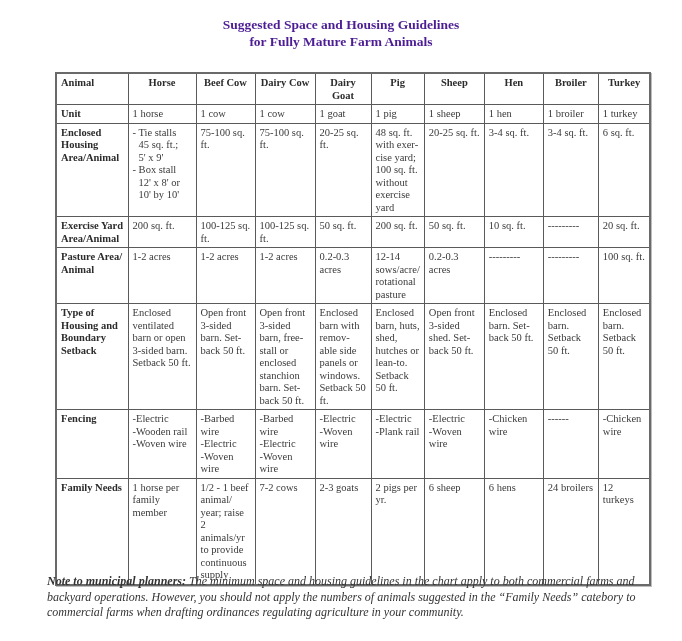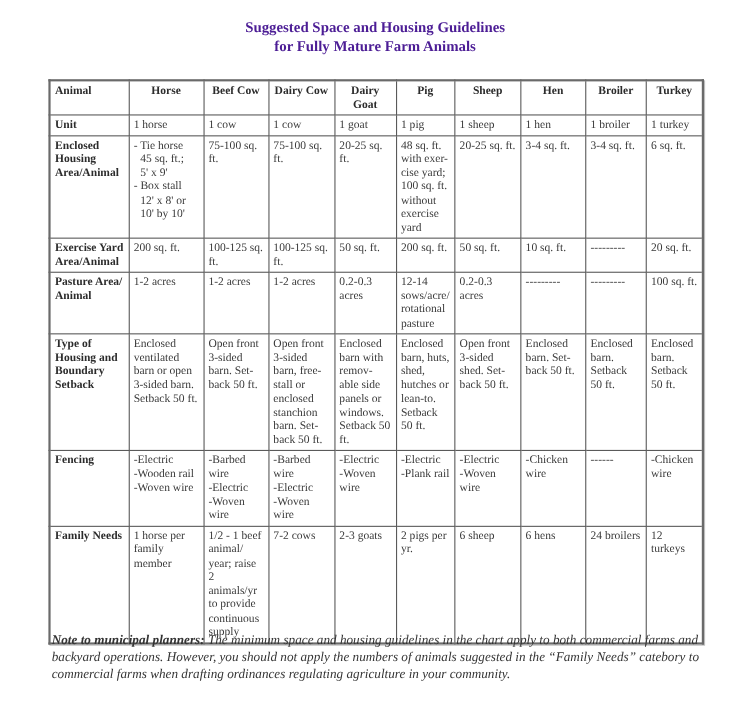--- a/index.html
+++ b/index.html
@@ -8,21 +8,21 @@
       font-family: "Liberation Serif", "DejaVu Serif", serif;
       color: #333333;
     }
     .title {
       position: absolute; left: 0; top: 16px; width: 682px;
       text-align: center; font-weight: bold; font-size: 13.5px; line-height: 17px;
       color: #4c1d95;
     }
     .title div { display: block; }
     table.guide {
-      position: absolute; left: 44px; top: 72px;
+      position: absolute; left: 55px; top: 72px;
       border-collapse: collapse;
       border: 2px solid #6a6a6a;
       box-shadow: 1px 1px 0 #bdbdbd;
       table-layout: fixed;
       font-size: 10.5px; line-height: 12.5px;
     }
     table.guide td, table.guide th {
       border: 1.5px solid #5a5a5a;
       vertical-align: top;
       padding: 3px 4px 2px 4px;
@@ -112,21 +112,21 @@
         <td>
           <span class="cell-line">1 broiler</span>
         </td>
         <td>
           <span class="cell-line">1 turkey</span>
         </td>
       </tr>
       <tr class="r-enc">
         <th class="row-head">Enclosed Housing Area/Animal</th>
         <td>
-          <span class="cell-line">- Tie horse</span>
+          <span class="cell-line">- Tie stalls</span>
           <span class="cell-line indent">45 sq. ft.;</span>
           <span class="cell-line indent">5' x 9'</span>
           <span class="cell-line">- Box stall</span>
           <span class="cell-line indent">12' x 8' or</span>
           <span class="cell-line indent">10' by 10'</span>
         </td>
         <td>
           <span class="cell-line">75-100 sq. ft.</span>
         </td>
         <td>

